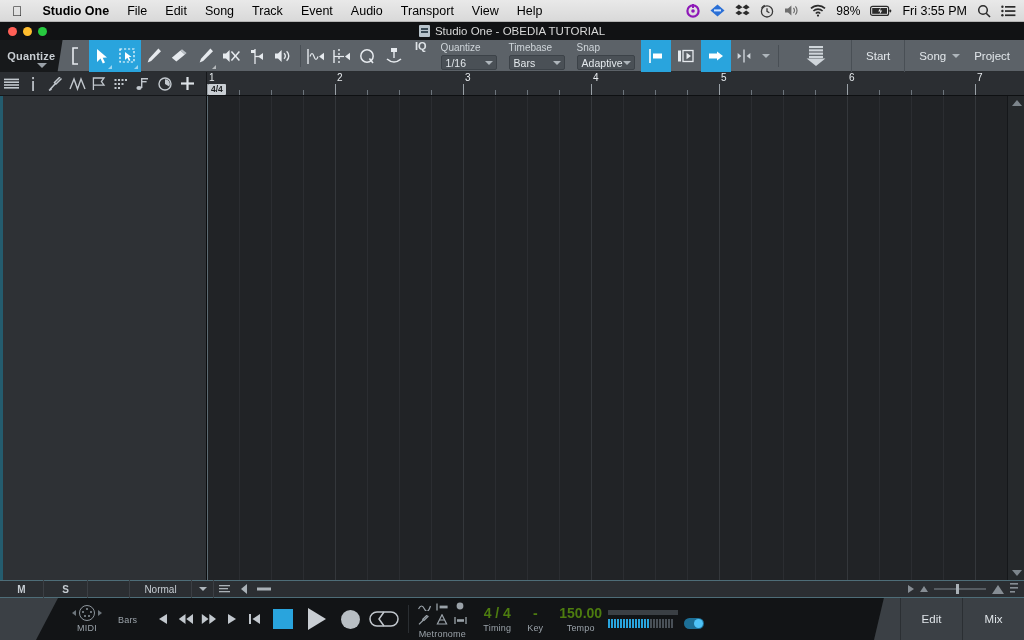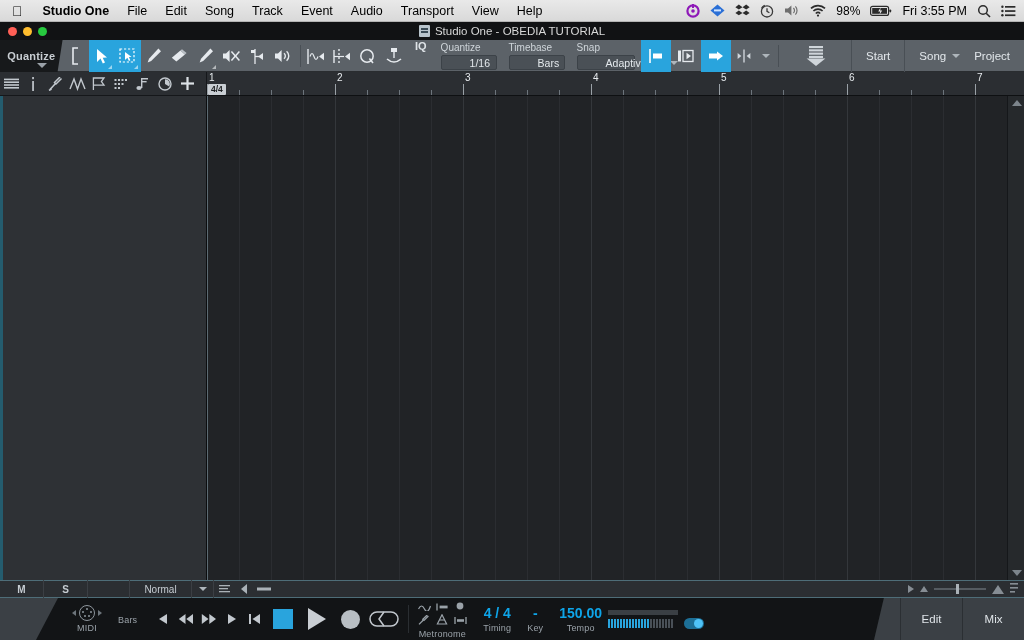--- a/index.html
+++ b/index.html
@@ -83,21 +83,21 @@
 
   .fieldset { display: flex; align-items: stretch; }
   .field { width: 68px; padding: 2px 0 0 6px; display: flex; flex-direction: column; justify-content: flex-start; }
   .field.wide { width: 70px; }
   .field-label { font-size: 10px; color: #cfd5da; line-height: 12px; }
   .field-val {
     display: flex; align-items: center; justify-content: space-between;
     background: #4a5056; border: 1px solid #3c4248; border-radius: 2px;
     height: 15px; margin-top: 1px; margin-right: 6px; padding: 0 3px 0 4px;
   }
-  .field-val span { font-size: 10.5px; color: #e3e8ec; margin-left: 24px; }
+  .field-val span { font-size: 10.5px; color: #e3e8ec; }
   .field-caret {
     border-left: 4px solid transparent; border-right: 4px solid transparent;
     border-top: 4px solid #aeb5bb;
   }
   .tbtn-wide { width: 30px; }
   .tb-text {
     height: 32px; display: flex; align-items: center; padding: 0 14px;
     font-size: 11.5px; color: #e2e7eb; border-left: 1px solid #494f55;
   }
   .tb-text.nl { border-left: none; }
@@ -203,21 +203,21 @@
   .timecode {
     font-size: 20px; font-weight: bold; color: #e9eef2; letter-spacing: .5px;
     font-family: "Liberation Sans", sans-serif;
   }
   .tpbtn { width: 23px; height: 42px; display: flex; align-items: center; justify-content: center; }
   .stop-sq { width: 20px; height: 20px; background: #29a4dd; }
   .play-tri { border-top: 11px solid transparent; border-bottom: 11px solid transparent; border-left: 18px solid #c9ced3; }
   .rec-circ { width: 19px; height: 19px; border-radius: 50%; background: #b9bfc4; }
   .tp-sep { width: 1px; height: 28px; background: #2a2e32; margin: 0 6px; }
   .metro-grid { display: grid; grid-template-columns: repeat(3, 18px); grid-template-rows: 14px 14px; align-items: center; justify-items: center; }
-  .num-big { font-size: 14px; color: #0ea5e9; font-weight: bold; }
+  .num-big { font-size: 14px; color: #4d7c0f; font-weight: bold; }
   .meter-wrap { display: flex; flex-direction: column; gap: 3px; margin-left: 6px; }
   .meter-row { display: flex; align-items: center; gap: 6px; }
   .meter-bg { width: 70px; height: 5px; background: #3a3f44; }
   .meter-seg { width: 70px; height: 9px; display: flex; gap: 1px; overflow: hidden; }
   .meter-seg i { width: 2px; background: #29a4dd; }
   .meter-seg i.off { background: #495057; }
   .toggle-sw {
     width: 20px; height: 11px; border-radius: 6px; background: #1d6f96; position: relative;
   }
   .toggle-sw:after {

